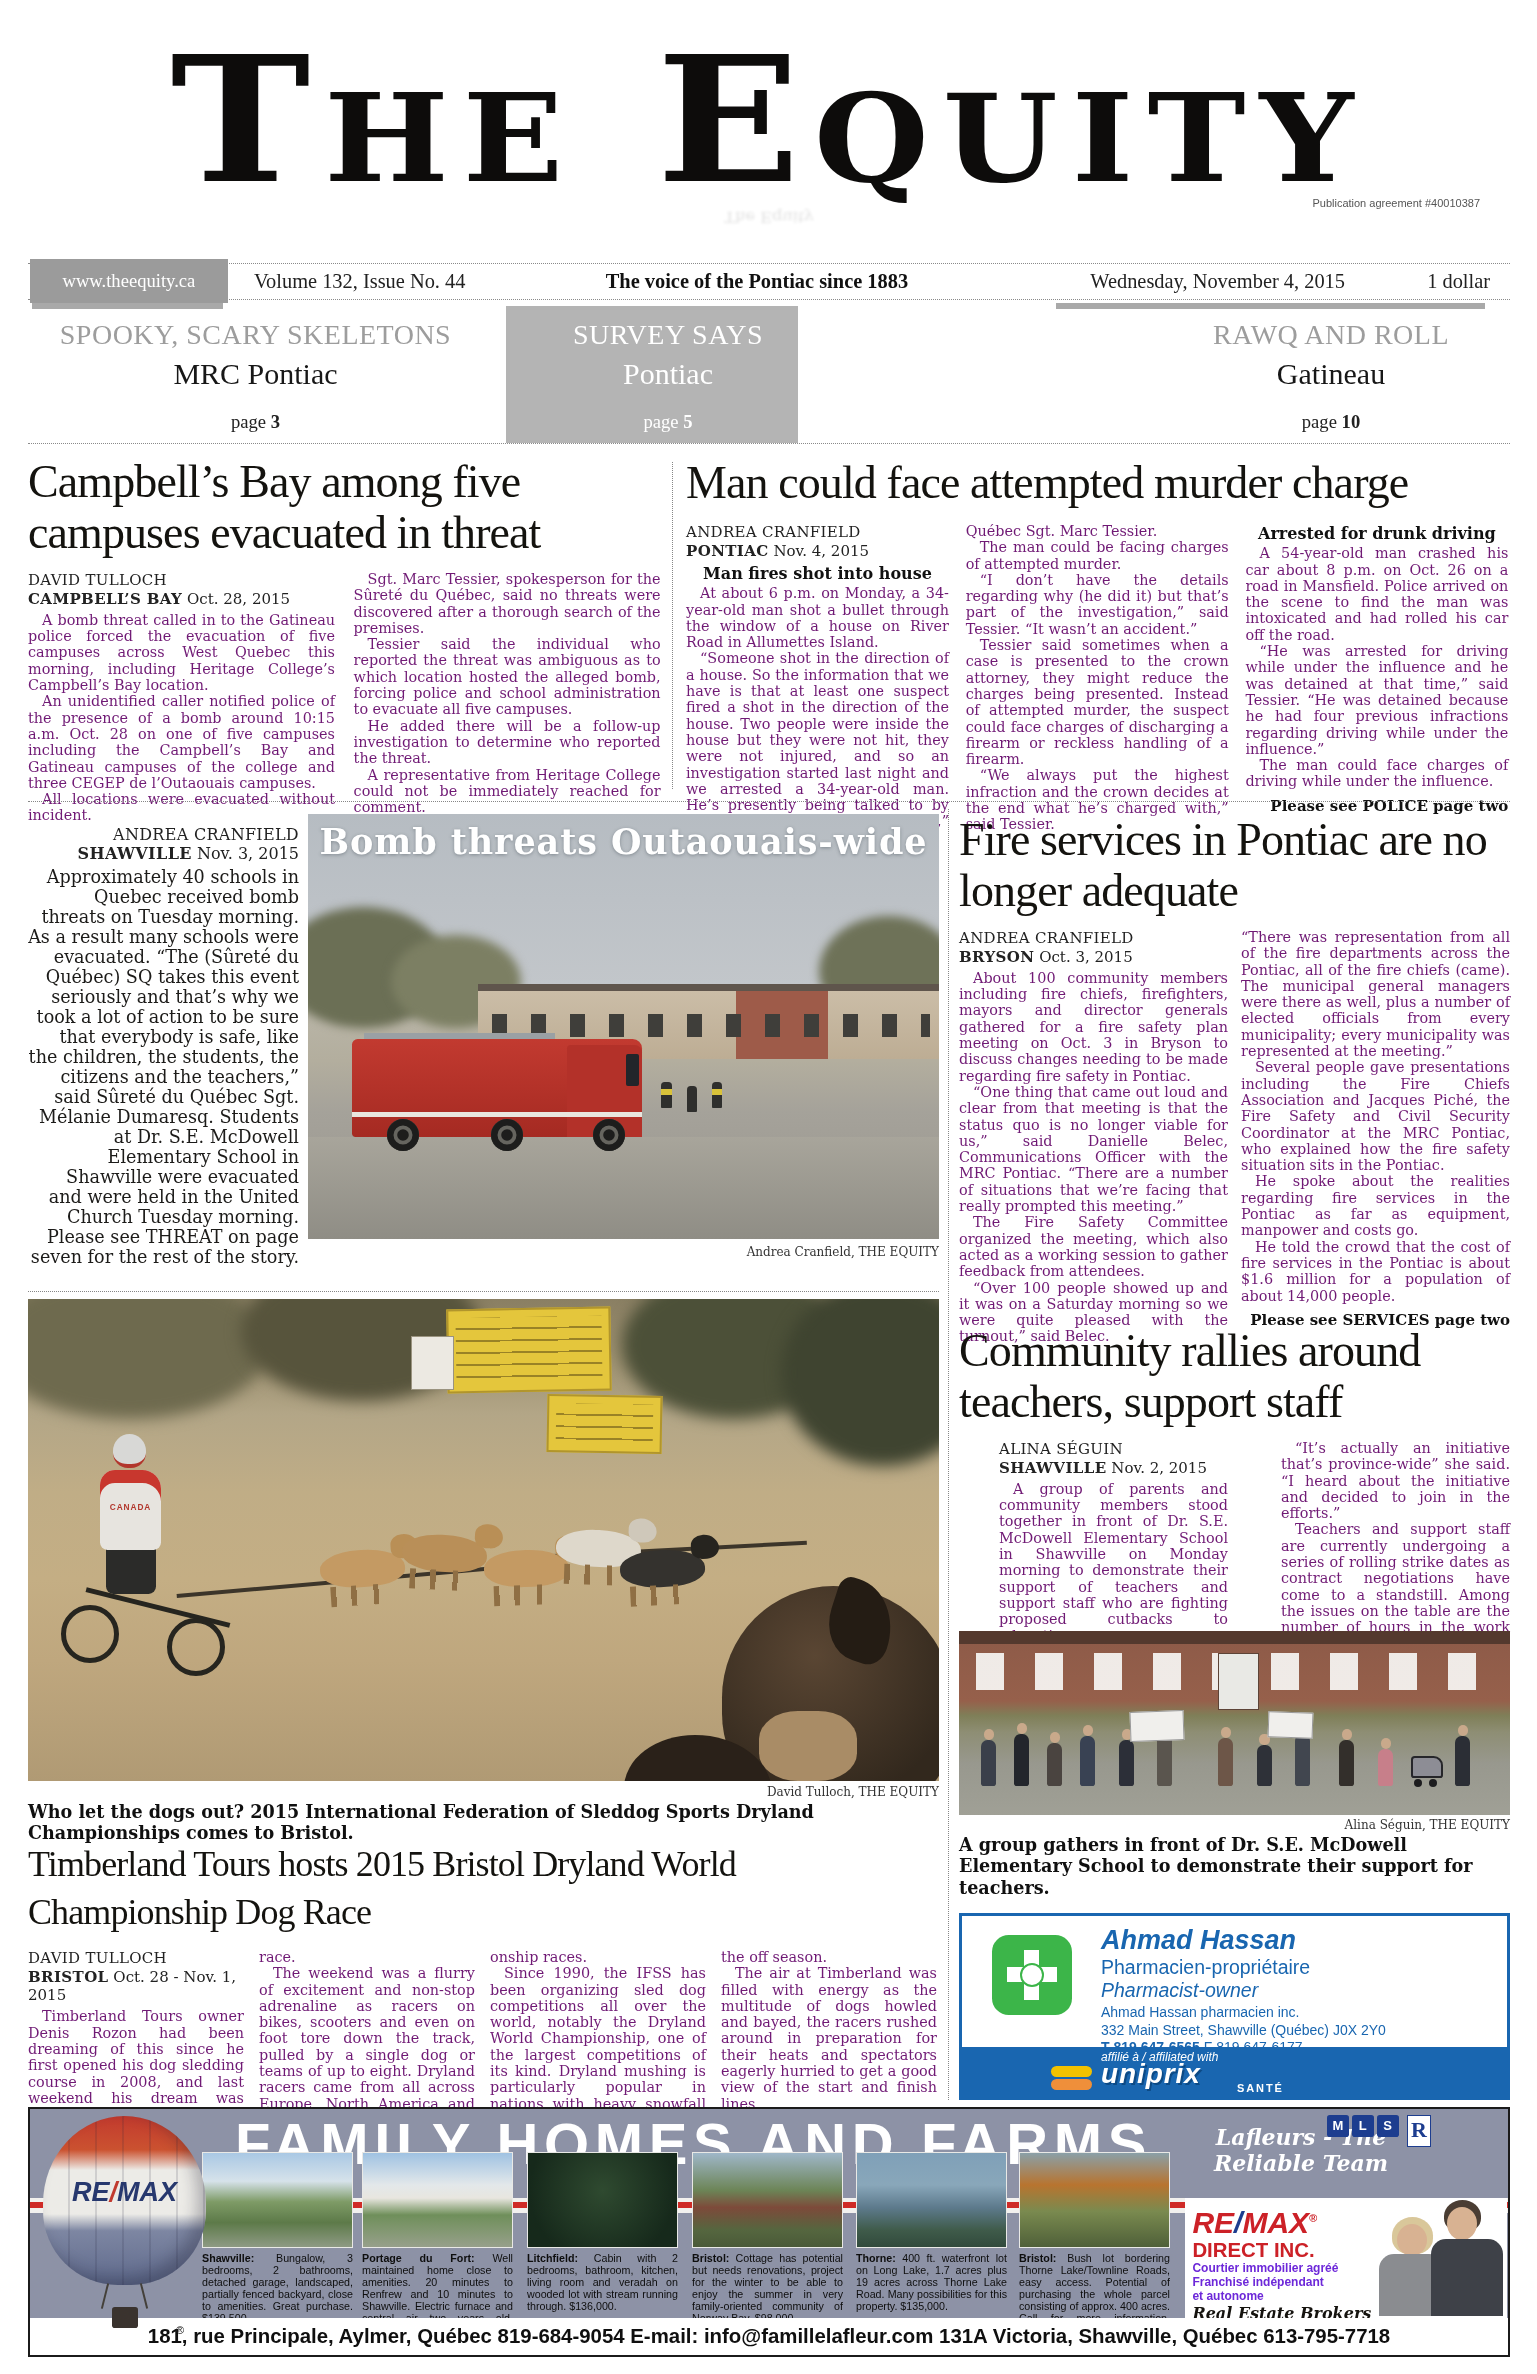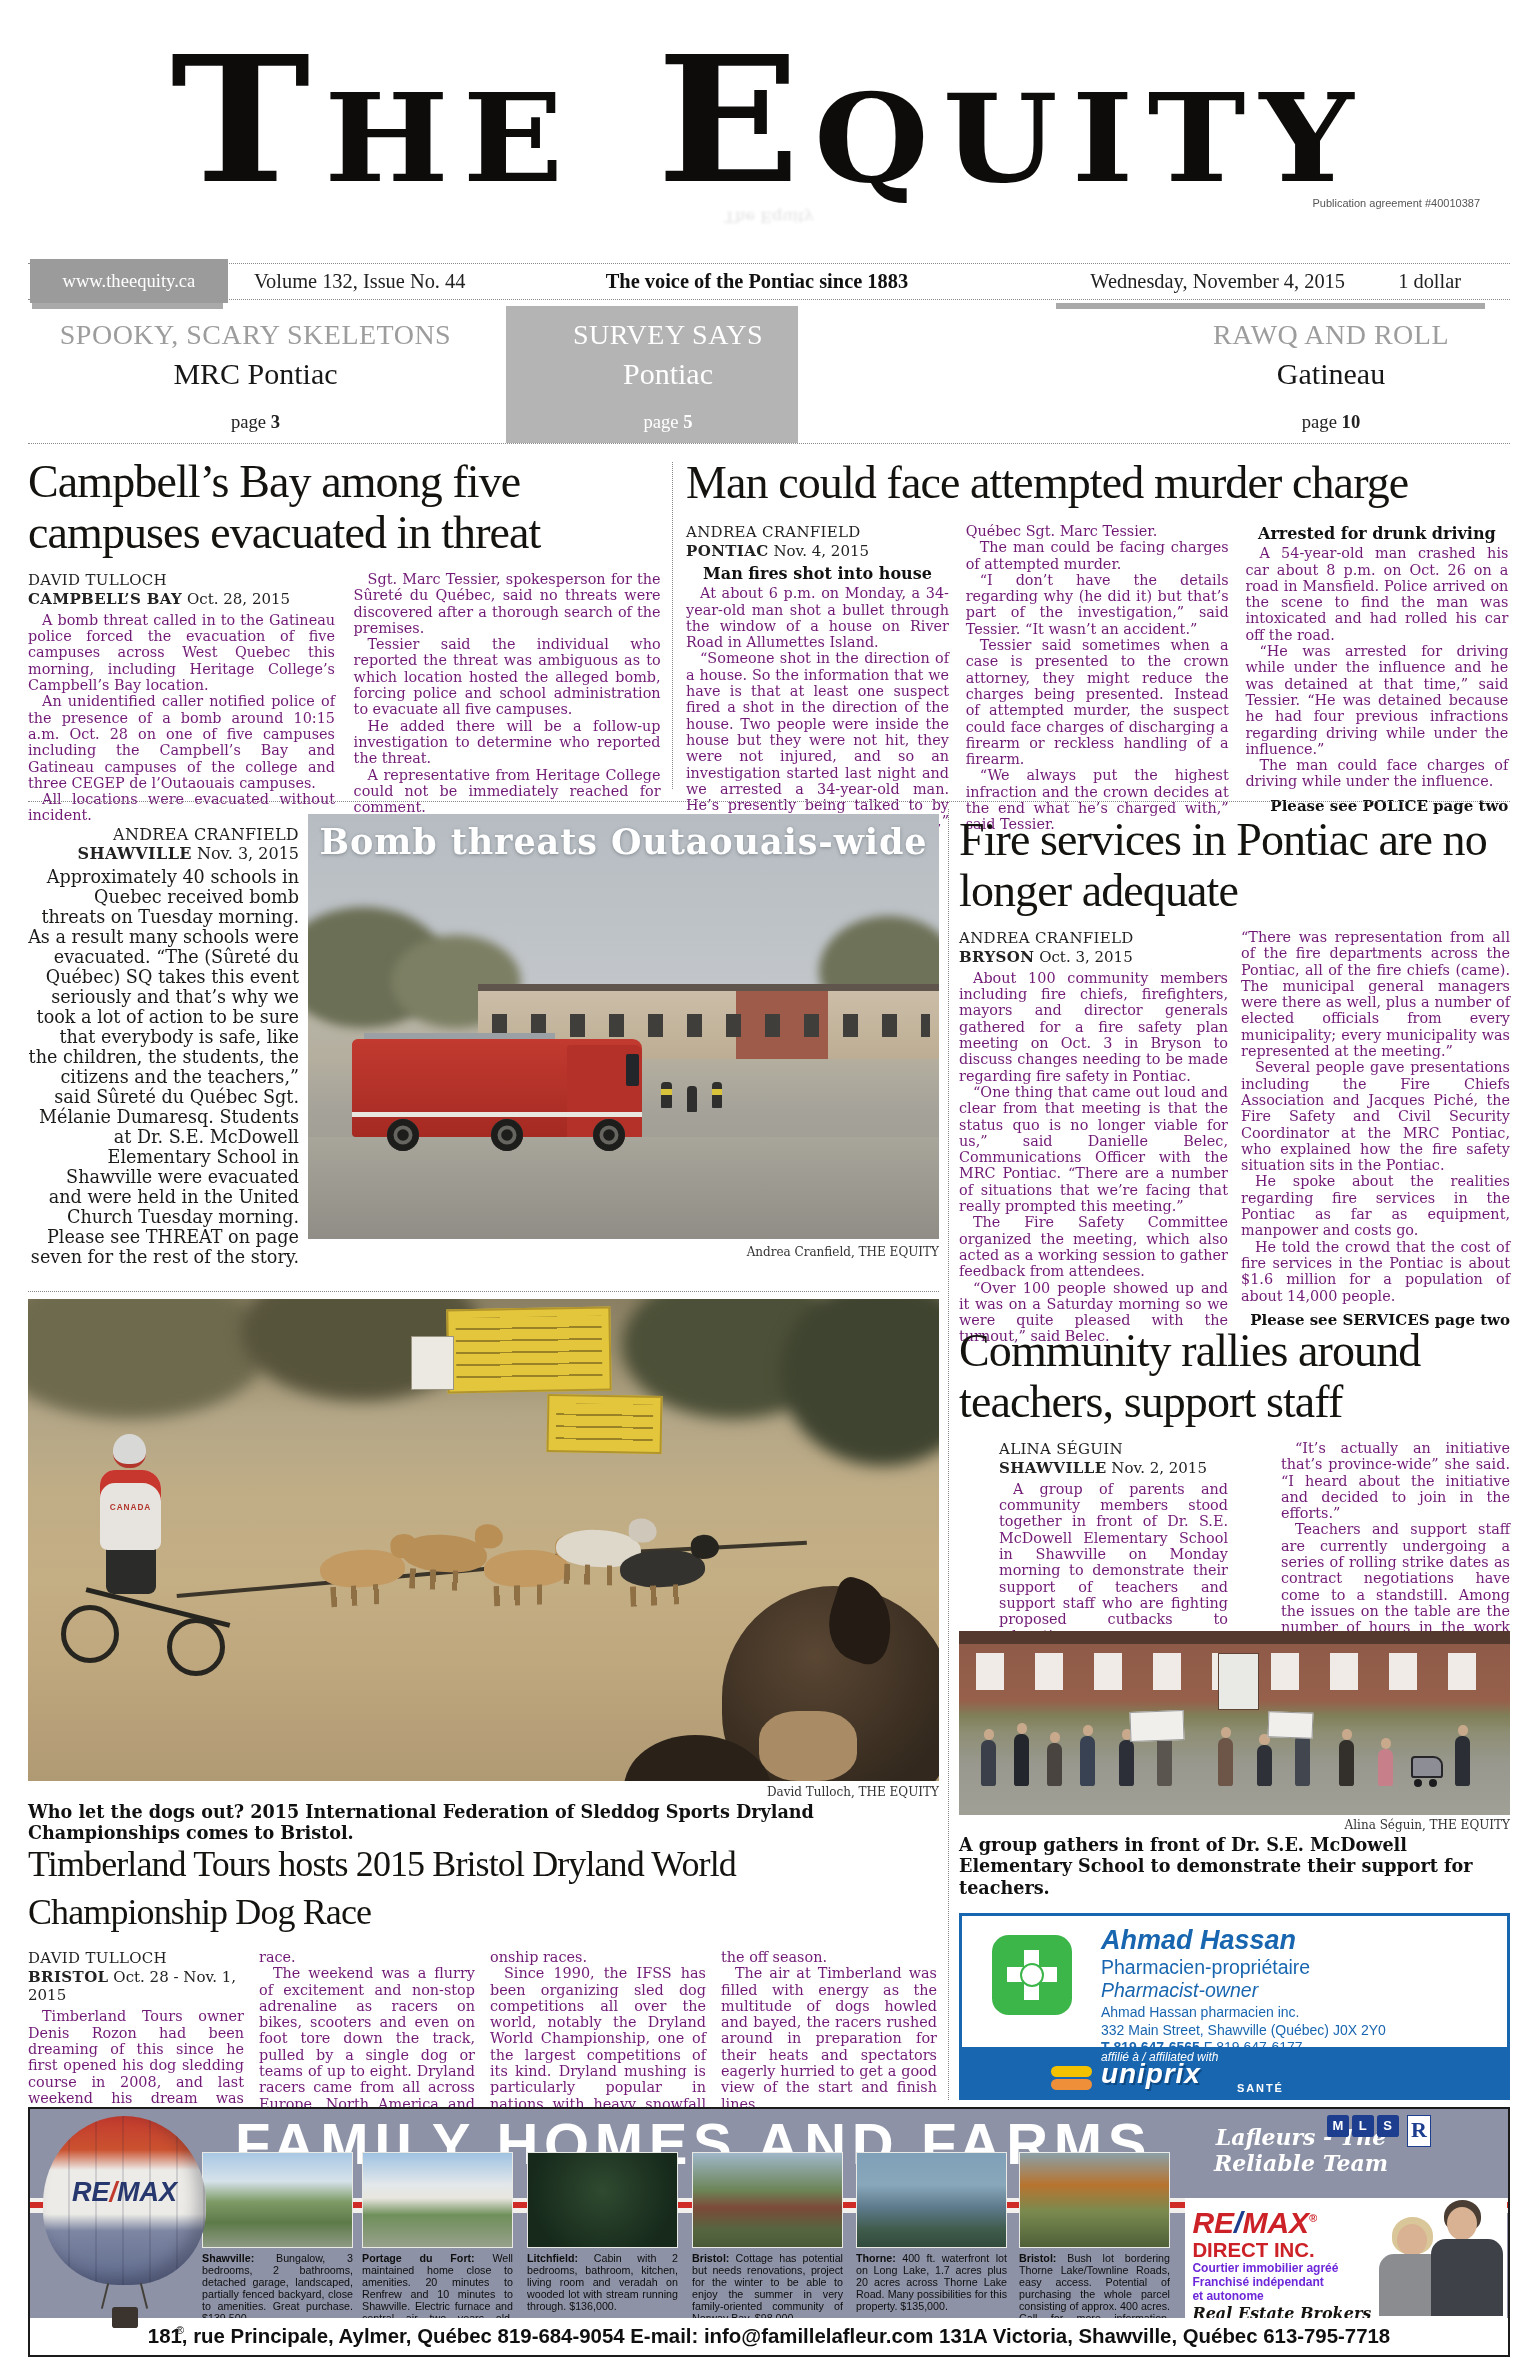--- a/index.html
+++ b/index.html
@@ -17,21 +17,21 @@
   .pubagree{position:absolute;top:197px;right:58px;font:11px "Liberation Sans",sans-serif;color:#555;}
   
   .infobar{position:absolute;top:263px;left:28px;width:1482px;height:35px;
            border-top:0.9px dotted #8a8a8a;border-bottom:0.9px dotted #8a8a8a;
            font-family:"Liberation Serif",serif;}
   .wwwbox{position:absolute;left:1.9px;top:-4.6px;width:198px;height:44px;background:#9b9b9b;
           color:#fff;font:18.6px/44px "Liberation Serif",serif;text-align:center;}
   .vol{position:absolute;left:226px;top:0;font-size:20.4px;line-height:35px;color:#222;}
   .tagline{position:absolute;left:50%;transform:translateX(-54%);top:0;font-size:20.4px;line-height:35px;font-weight:700;color:#111;}
   .idate{position:absolute;right:165px;top:0;font-size:20.4px;line-height:35px;color:#222;}
-  .iprice{position:absolute;right:49px;top:0;font-size:20.4px;line-height:35px;color:#222;}
+  .iprice{position:absolute;right:20px;top:0;font-size:20.4px;line-height:35px;color:#222;}
   
   .teasers{position:absolute;top:306px;left:28px;width:1482px;height:137px;
            border-bottom:0.9px dotted #8a8a8a;}
   .gbar{position:absolute;height:5.6px;background:#a9a9a9;top:-2.8px;}
   .gbar.l{left:3.7px;width:191px;}
   .gbar.r{left:1028px;width:429px;}
   .t2bg{position:absolute;left:478px;top:0;width:292px;height:137px;background:#b4b4b4;}
   .tease{position:absolute;top:0;height:137px;text-align:center;font-family:"Liberation Serif",serif;}
   .tease .tt{margin-top:13px;font-size:28px;letter-spacing:0.5px;color:#9d9d9d;}
   .tease .tl{margin-top:5.6px;font-size:30px;color:#171717;}
@@ -514,21 +514,21 @@
     <div class="listing" style="left:497px;top:43px;">
       <div class="lphoto lp3"></div>
       <div class="ldesc"><b>Litchfield:</b><span> Cabin with 2 bedrooms, bathroom, kitchen, living room and veradah on wooded lot with stream running through. $136,000.</span></div>
     </div>
     <div class="listing" style="left:662px;top:43px;">
       <div class="lphoto lp4"></div>
       <div class="ldesc"><b>Bristol:</b><span> Cottage has potential but needs renovations, project for the winter to be able to enjoy the summer in very family-oriented community of Norway Bay. $98,000.</span></div>
     </div>
     <div class="listing" style="left:826px;top:43px;">
       <div class="lphoto lp5"></div>
-      <div class="ldesc"><b>Thorne:</b><span> 400 ft. waterfront lot on Long Lake, 1.7 acres plus 20 acres across Thorne Lake Road. Many possibilities for this property. $135,000.</span></div>
+      <div class="ldesc"><b>Thorne:</b><span> 400 ft. waterfront lot on Long Lake, 1.7 acres plus 19 acres across Thorne Lake Road. Many possibilities for this property. $135,000.</span></div>
     </div>
     <div class="listing" style="left:989px;top:43px;">
       <div class="lphoto lp6"></div>
       <div class="ldesc"><b>Bristol:</b><span> Bush lot bordering Thorne Lake/Townline Roads, easy access. Potential of purchasing the whole parcel consisting of approx. 400 acres. Call for more information. $99,000.</span></div>
     </div>
 
     <div class="rm-script">Lafleurs - The Reliable Team</div>
     <div class="mls">
       <b>M</b>
       <b>L</b>

